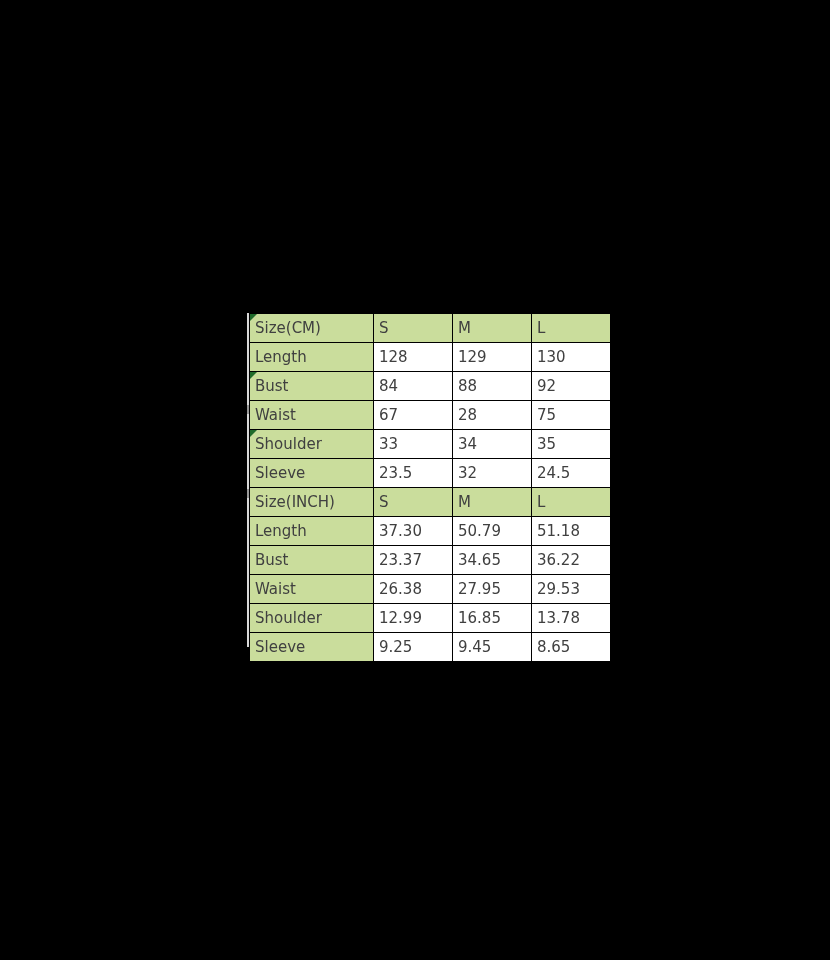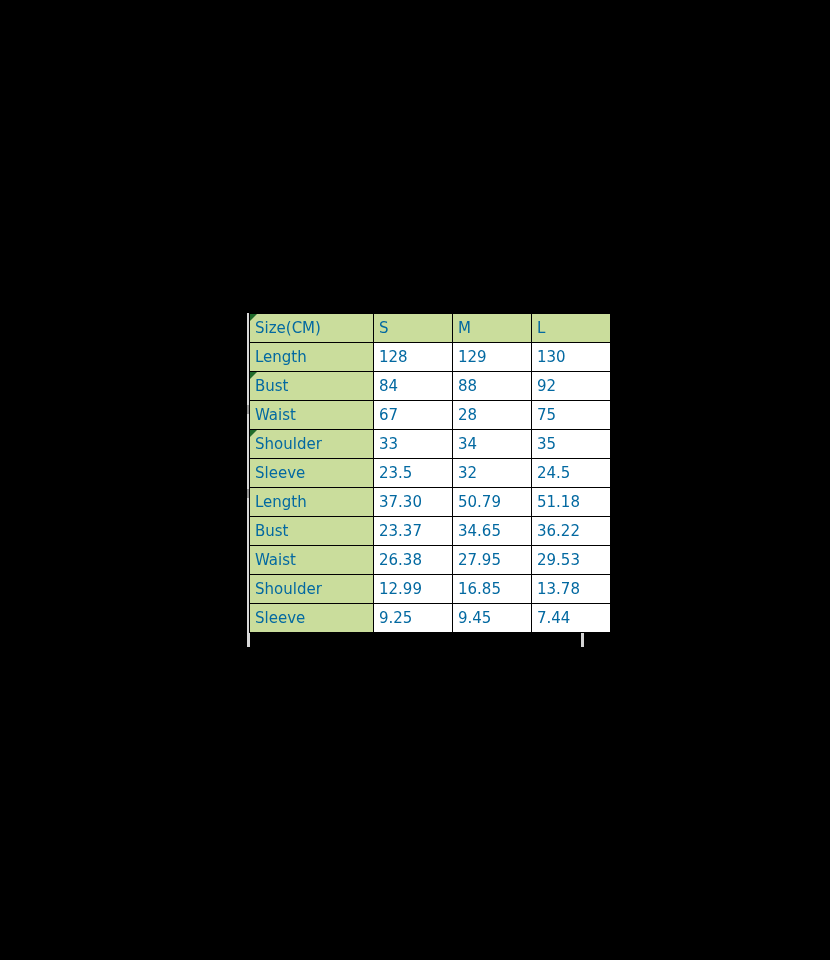--- a/index.html
+++ b/index.html
@@ -50,21 +50,21 @@
     table-layout: fixed;
     background: #ffffff;
   }
 
   table.size-table td {
     border: 1px solid #000000;
     height: 28px;
     padding: 0 0 0 5px;
     font-size: 15px;
     line-height: 26px;
-    color: #0369a1;
+    color: #404040;
     white-space: nowrap;
     overflow: hidden;
     vertical-align: middle;
     position: relative;
   }
 
   td.col-label { width: 118px; }
   td.col-s     { width: 73px; }
   td.col-m     { width: 73px; }
   td.col-l     { width: 73px; }
@@ -148,20 +148,26 @@
         <td class="col-l white">35</td>
       </tr>
 
       <tr>
         <td class="col-label green">Sleeve</td>
         <td class="col-s white">23.5</td>
         <td class="col-m white">32</td>
         <td class="col-l white">24.5</td>
       </tr>
 
+      <tr>
+        <td class="col-label green">Size(INCH)</td>
+        <td class="col-s green">S</td>
+        <td class="col-m green">M</td>
+        <td class="col-l green">L</td>
+      </tr>
 
       <tr>
         <td class="col-label green">Length</td>
         <td class="col-s white">37.30</td>
         <td class="col-m white">50.79</td>
         <td class="col-l white">51.18</td>
       </tr>
 
       <tr>
         <td class="col-label green">Bust</td>
@@ -181,18 +187,18 @@
         <td class="col-label green">Shoulder</td>
         <td class="col-s white">12.99</td>
         <td class="col-m white">16.85</td>
         <td class="col-l white">13.78</td>
       </tr>
 
       <tr>
         <td class="col-label green">Sleeve</td>
         <td class="col-s white">9.25</td>
         <td class="col-m white">9.45</td>
-        <td class="col-l white">7.44</td>
+        <td class="col-l white">8.65</td>
       </tr>
 
     </tbody>
   </table>
 </div>
 
 </body></html>

